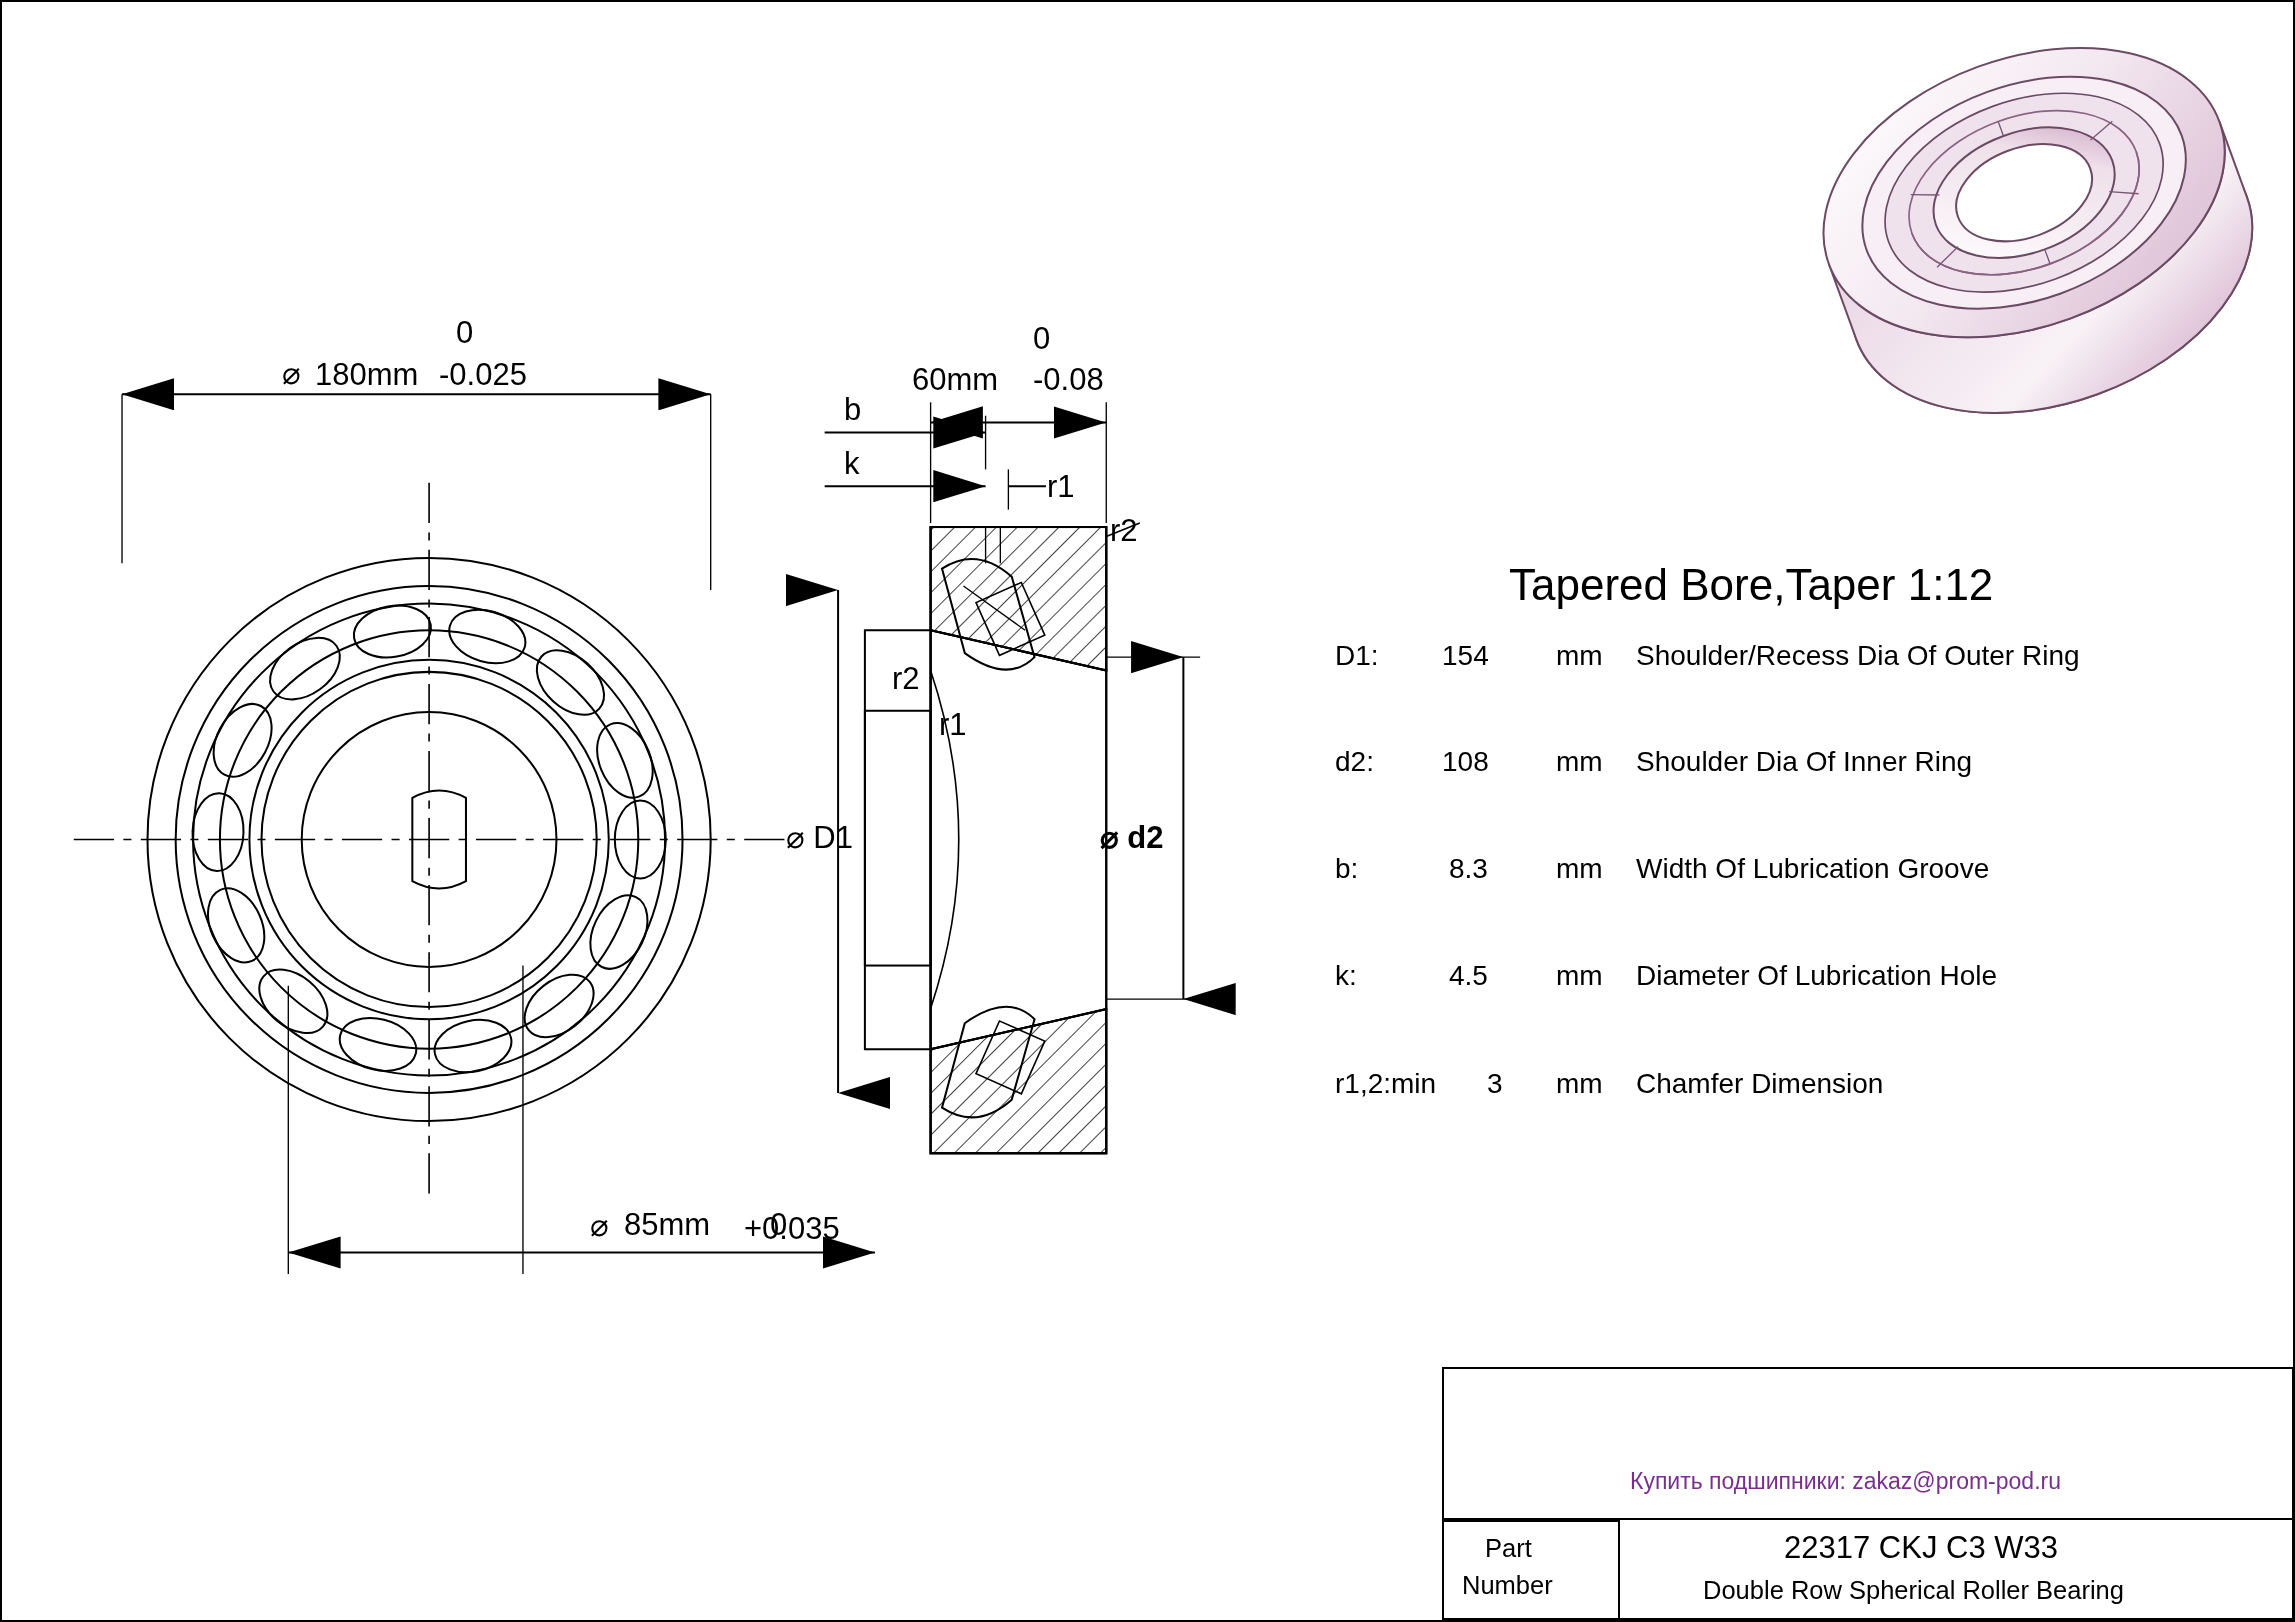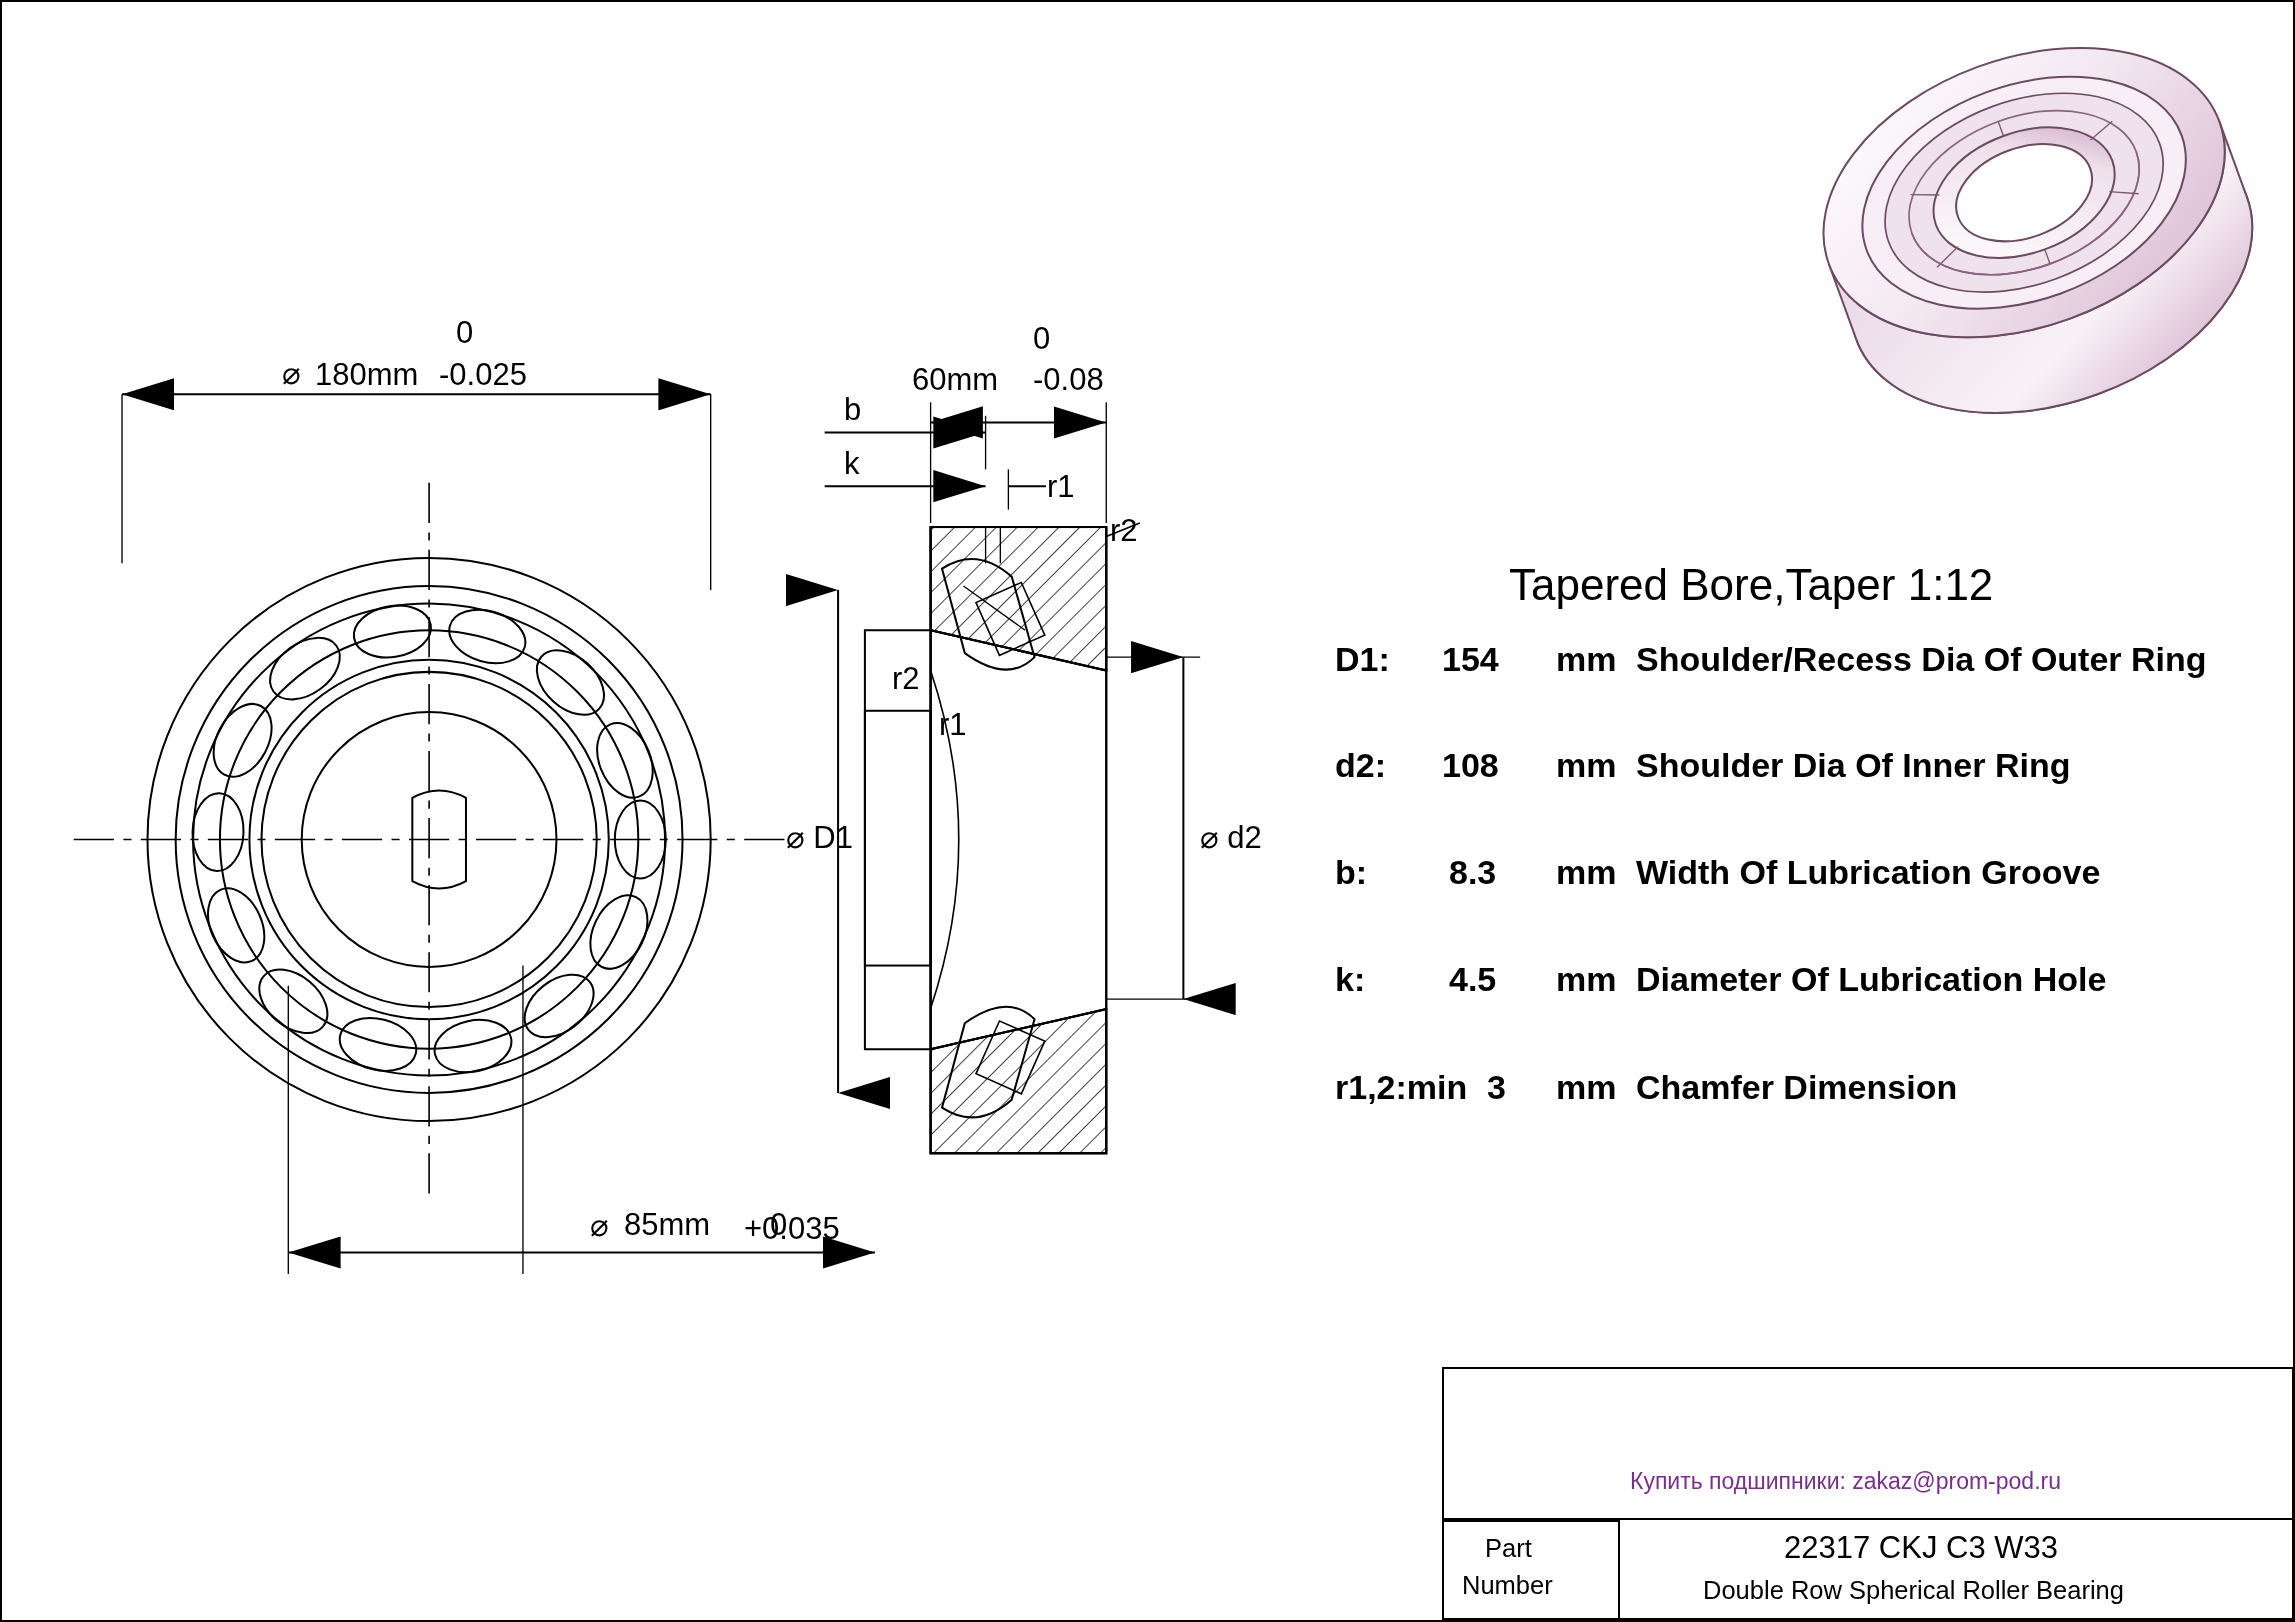--- a/index.html
+++ b/index.html
@@ -5,21 +5,21 @@
   html, body { margin:0; padding:0; background:#ffffff; }
   body { width:2295px; height:1622px; position:relative;
          font-family:"Liberation Sans", sans-serif; color:#000; }
   .frame { position:absolute; left:0; top:0; width:2295px; height:1622px;
            border:2px solid #000; box-sizing:border-box; }
   svg { position:absolute; left:0; top:0; }
   .lbl { position:absolute; white-space:nowrap; }
 
   
   .t-dim   { font-size:31px; }
-  .t-spec  { font-size:34px;font-weight:bold; }
+  .t-spec  { font-size:28px; }
   .t-title { font-size:44px; }
   .t-tb-sm { font-size:25.5px; }
   .t-part  { font-size:31px; }
   .t-purple{ font-size:23px; color:#7a2f8f; }
 
   .tb-box { position:absolute; border:2px solid #000; box-sizing:border-box; }
 </style>
 </head>
 <body>
 
@@ -254,21 +254,21 @@
 <div class="lbl t-dim" style="left:1033px; top:362px;">-0.08</div>
 
 <div class="lbl t-dim" style="left:844px; top:392px;">b</div>
 <div class="lbl t-dim" style="left:844px; top:446px;">k</div>
 <div class="lbl t-dim" style="left:1047px; top:469px;">r1</div>
 <div class="lbl t-dim" style="left:1110px; top:513px;">r2</div>
 <div class="lbl t-dim" style="left:892px; top:661px;">r2</div>
 <div class="lbl t-dim" style="left:939px; top:707px;">r1</div>
 
 <div class="lbl t-dim" style="left:786px; top:819px;text-align:center;">⌀ D1</div>
-<div class="lbl t-dim" style="left:1200px; top:819px;">⌀ d2</div>
+<div class="lbl t-dim" style="left:1100px; top:819px;font-weight:bold;">⌀ d2</div>
 
 <div class="lbl t-title" style="left:1509px; top:560px;">Tapered Bore,Taper 1:12</div>
 
 <div class="lbl t-spec" style="left:1335px; top:640px;">D1:</div>
 <div class="lbl t-spec" style="left:1442px; top:640px;">154</div>
 <div class="lbl t-spec" style="left:1556px; top:640px;">mm</div>
 <div class="lbl t-spec" style="left:1636px; top:640px;">Shoulder/Recess Dia Of Outer Ring</div>
 
 <div class="lbl t-spec" style="left:1335px; top:746px;">d2:</div>
 <div class="lbl t-spec" style="left:1442px; top:746px;">108</div>

